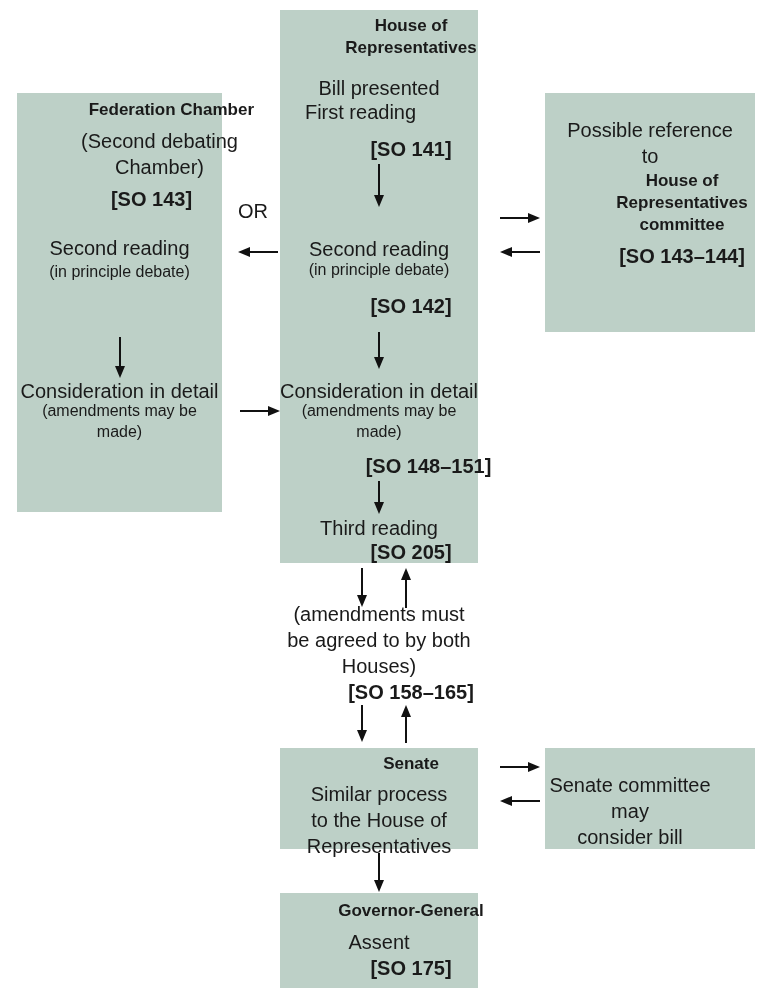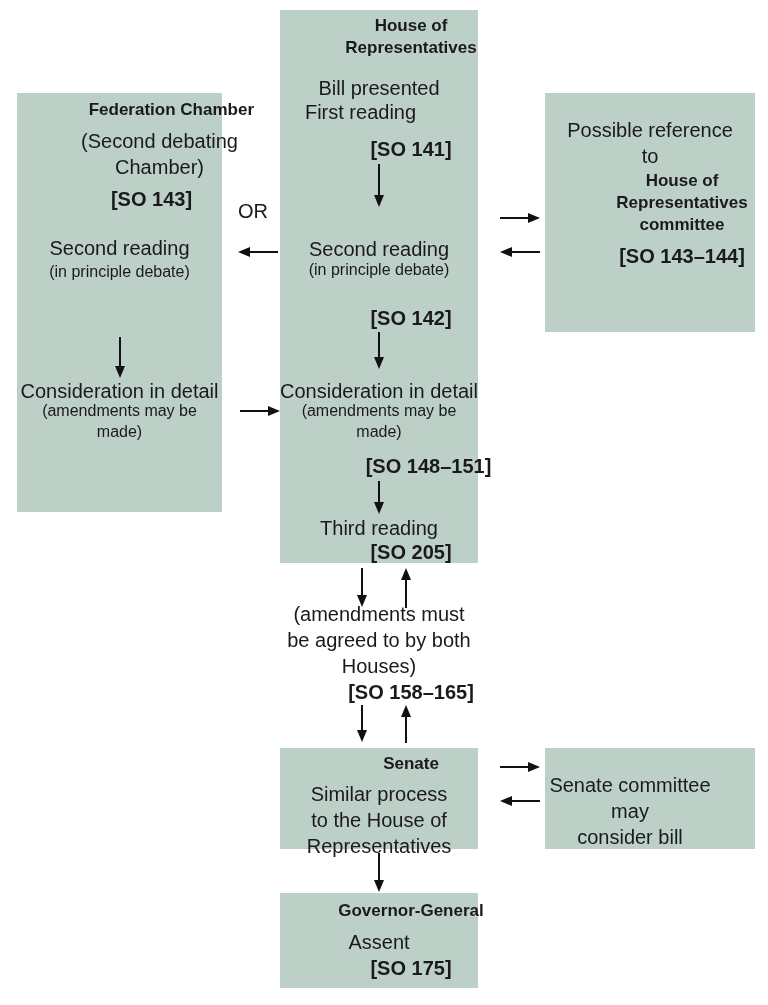--- a/index.html
+++ b/index.html
@@ -88,21 +88,21 @@
 
   <svg class="arrow-svg" width="20" height="44" style="left:369px; top:164px;">
     <line x1="10" y1="0" x2="10" y2="34" stroke-width="2"></line>
     <polygon points="10,43 5,31 15,31"></polygon>
   </svg>
 
   <div class="txt f16" style="left:280px; top:236px; width:198px;">Second reading</div>
 
   <div class="txt f15" style="left:275px; top:260px; width:208px;">(in principle debate)</div>
 
-  <div class="txt f16 t-bold" style="left:280px; top:293px; width:198px;margin-top:12px;">[SO 142]</div>
+  <div class="txt f16 t-bold" style="left:280px; top:293px; width:198px;">[SO 142]</div>
 
   <svg class="arrow-svg" width="20" height="38" style="left:369px; top:332px;">
     <line x1="10" y1="0" x2="10" y2="28" stroke-width="2"></line>
     <polygon points="10,37 5,25 15,25"></polygon>
   </svg>
 
   <div class="txt f16" style="left:272px; top:378px; width:214px;">Consideration in detail</div>
 
   <div class="txt f15" style="left:275px; top:401px; width:208px;">(amendments may be
 made)</div>

